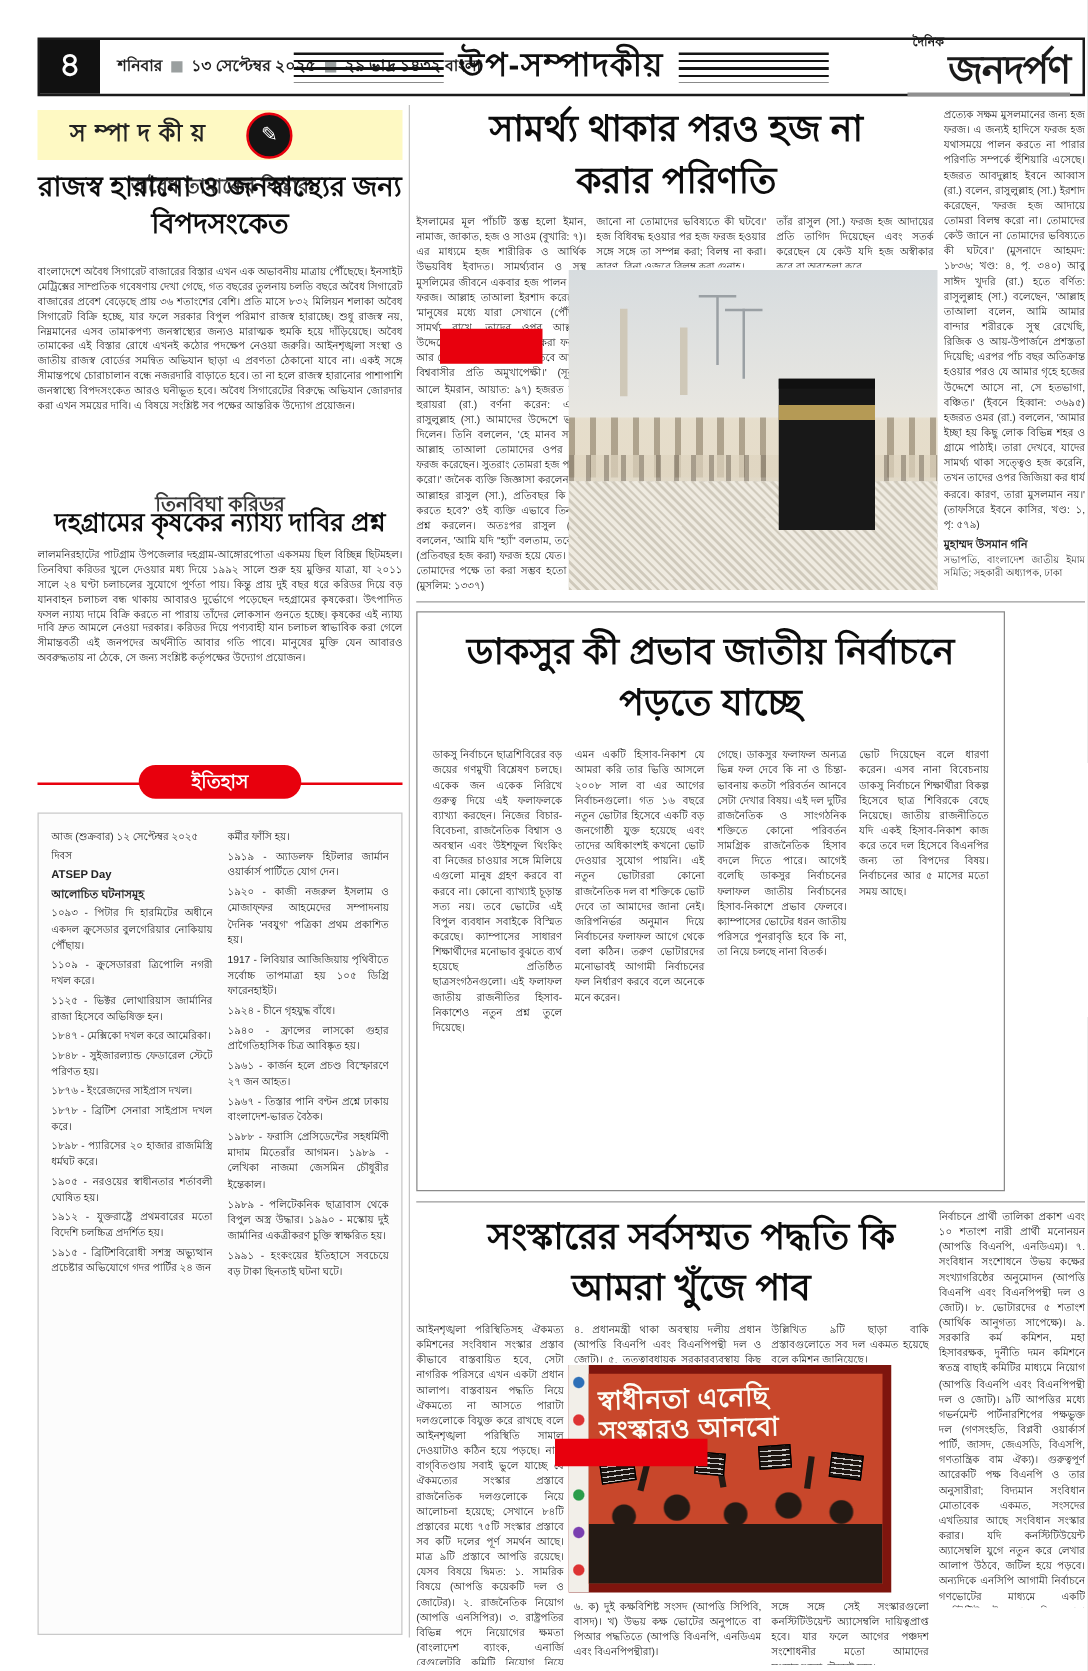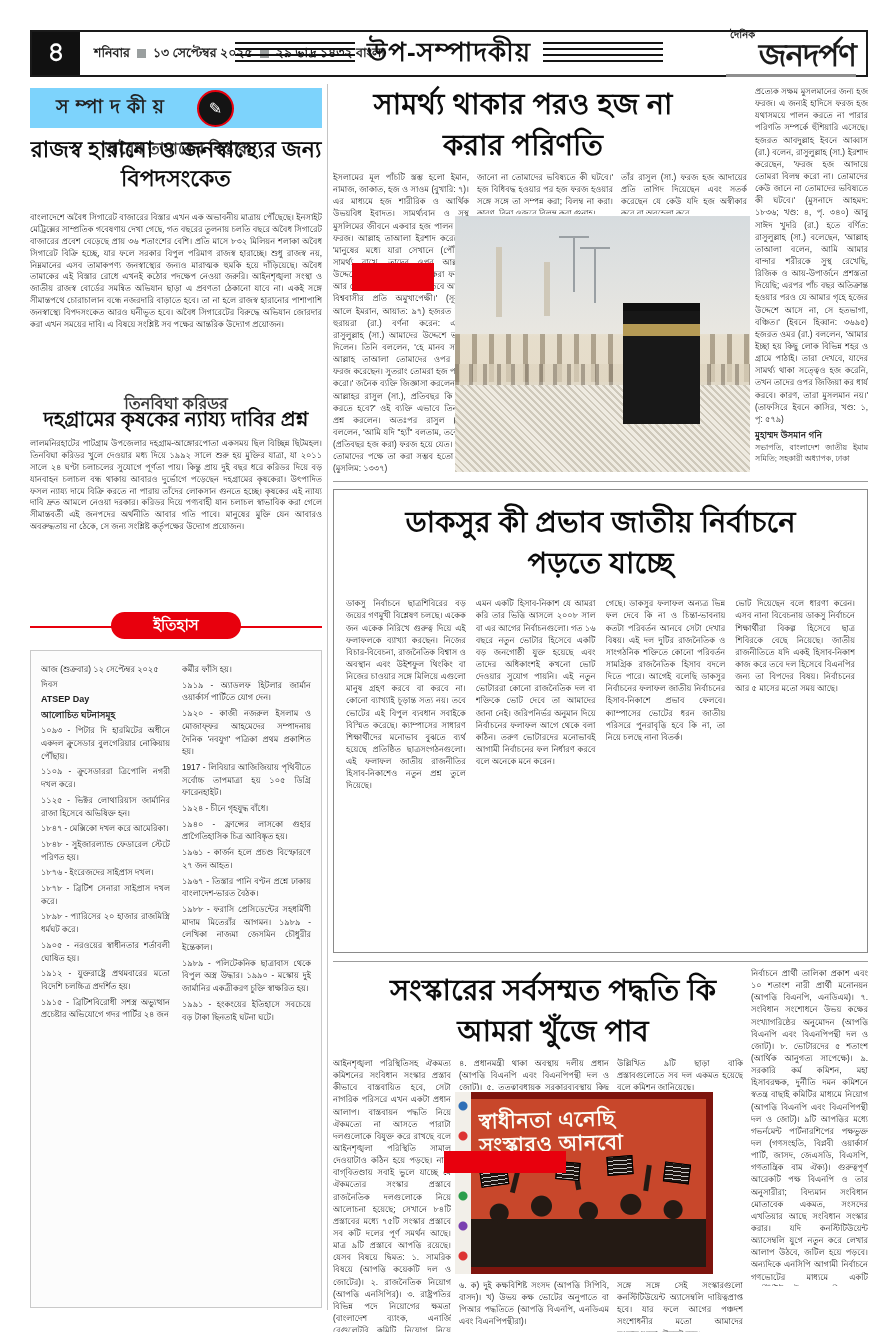--- a/index.html
+++ b/index.html
@@ -17,21 +17,21 @@
   .center-title{position:absolute;left:0;right:0;top:0;height:100%;display:flex;align-items:center;
                 justify-content:center;gap:12px;pointer-events:none;}
   .rule-stack{width:120px;height:24px;background:repeating-linear-gradient(to bottom,#151515 0 2px,transparent 2px 6px);}
   .section-title{font-size:26px;font-weight:800;color:#111;letter-spacing:1px;}
   .masthead{margin-left:auto;margin-right:10px;text-align:right;line-height:1;}
   .masthead .prefix{font-size:10px;font-weight:bold;display:block;text-align:left;margin-left:4px;}
   .masthead .brand{font-size:31px;font-weight:900;letter-spacing:-1px;}
   .masthead .tagline-bar{height:3px;width:130px;background:#8f8f8f;margin-top:3px;margin-left:auto;}
   
   .vrule{left:327px;top:84px;width:1px;height:1226px;background:#c4c4c4;}
-  .ed-header{left:30px;top:88px;width:292px;height:40px;background:#7dd3fc;display:flex;
+  .ed-header{left:30px;top:88px;width:292px;height:40px;background:#fef9c3;display:flex;
              align-items:center;padding-left:26px;box-sizing:border-box;gap:26px;}
   .ed-header .label{font-size:19px;font-weight:800;letter-spacing:7px;color:#222;}
   .ed-logo{width:33px;height:33px;border-radius:50%;background:#141414;border:2px solid #e8000d;
            color:#fff;display:flex;align-items:center;justify-content:center;font-size:16px;}
   .kicker{width:292px;text-align:center;font-size:16px;font-weight:bold;color:#3a3a3a;}
   .ed-headline{width:292px;text-align:center;font-weight:800;color:#0e0e0e;line-height:1.3;}
   .body-txt{font-size:8.2px;line-height:1.45;text-align:justify;color:#222;overflow:hidden;}
   
   .hist-line{left:30px;top:626px;width:292px;height:2px;background:#e8000d;}
   .hist-badge{left:111px;top:612px;width:130px;height:27px;background:#e8000d;border-radius:14px;
@@ -162,21 +162,21 @@
           <div class="hist-entry">১৯৪০ - ফ্রান্সের লাসকো গুহার প্রাগৈতিহাসিক চিত্র আবিষ্কৃত হয়।</div>
           <div class="hist-entry">১৯৬১ - কার্জন হলে প্রচণ্ড বিস্ফোরণে ২৭ জন আহত।</div>
           <div class="hist-entry">১৯৬৭ - তিস্তার পানি বণ্টন প্রশ্নে ঢাকায় বাংলাদেশ-ভারত বৈঠক।</div>
           <div class="hist-entry">১৯৮৮ - ফরাসি প্রেসিডেন্টের সহধর্মিণী মাদাম মিতেরাঁর আগমন। ১৯৮৯ - লেখিকা নাজমা জেসমিন চৌধুরীর ইন্তেকাল।</div>
           <div class="hist-entry">১৯৮৯ - পলিটেকনিক ছাত্রাবাস থেকে বিপুল অস্ত্র উদ্ধার। ১৯৯০ - মস্কোয় দুই জার্মানির একত্রীকরণ চুক্তি স্বাক্ষরিত হয়।</div>
           <div class="hist-entry">১৯৯১ - হংকংয়ের ইতিহাসে সবচেয়ে বড় টাকা ছিনতাই ঘটনা ঘটে।</div>
         </div>
     </div>
   </div>
 
-  <div class="abs big-headline" style="left:315px;top:84px;width:416px;">
+  <div class="abs big-headline" style="left:333px;top:84px;width:416px;">
     <div>সামর্থ্য থাকার পরও হজ না</div>
     <div>করার পরিণতি</div>
   </div>
 
   <div class="abs col" style="left:333px;top:172px;width:136px;height:301px;">ইসলামের মূল পাঁচটি স্তম্ভ হলো ইমান, নামাজ, জাকাত, হজ ও সাওম (বুখারি: ৭)। এর মাধ্যমে হজ শারীরিক ও আর্থিক উভয়বিধ ইবাদত। সামর্থ্যবান ও সুস্থ মুসলিমের জীবনে একবার হজ পালন করা ফরজ। আল্লাহ তাআলা ইরশাদ করেছেন, 'মানুষের মধ্যে যারা সেখানে (পৌঁছার) সামর্থ্য রাখে, তাদের ওপর আল্লাহর উদ্দেশে এ (কাবা) গৃহের হজ করা ফরজ। আর কেউ যদি অস্বীকার করে, তবে আল্লাহ বিশ্ববাসীর প্রতি অমুখাপেক্ষী।' (সূরা-৩ আলে ইমরান, আয়াত: ৯৭) হজরত আবু হুরায়রা (রা.) বর্ণনা করেন: একদা রাসুলুল্লাহ (সা.) আমাদের উদ্দেশে ভাষণ দিলেন। তিনি বললেন, 'হে মানব সকল! আল্লাহ তাআলা তোমাদের ওপর হজ ফরজ করেছেন। সুতরাং তোমরা হজ পালন করো।' জনৈক ব্যক্তি জিজ্ঞাসা করলেন, 'হে আল্লাহর রাসুল (সা.), প্রতিবছর কি হজ করতে হবে?' ওই ব্যক্তি এভাবে তিনবার প্রশ্ন করলেন। অতঃপর রাসুল (সা.) বললেন, 'আমি যদি "হ্যাঁ" বলতাম, তবে তা (প্রতিবছর হজ করা) ফরজ হয়ে যেত। কিন্তু তোমাদের পক্ষে তা করা সম্ভব হতো না।' (মুসলিম: ১৩৩৭)</div>
   <div class="abs col" style="left:621px;top:172px;width:126px;height:42px;">তাঁর রাসুল (সা.) ফরজ হজ আদায়ের প্রতি তাগিদ দিয়েছেন এবং সতর্ক করেছেন যে কেউ যদি হজ অস্বীকার করে বা অবহেলা করে...</div>
   <div class="abs col" style="left:477px;top:172px;width:136px;height:42px;">জানো না তোমাদের ভবিষ্যতে কী ঘটবে।' হজ বিধিবদ্ধ হওয়ার পর হজ ফরজ হওয়ার সঙ্গে সঙ্গে তা সম্পন্ন করা; বিলম্ব না করা। কারণ, বিনা ওজরে বিলম্ব করা গুনাহ।</div>
   <div class="abs col" style="left:755px;top:86px;width:113px;height:338px;">প্রত্যেক সক্ষম মুসলমানের জন্য হজ ফরজ। এ জন্যই হাদিসে ফরজ হজ যথাসময়ে পালন করতে না পারার পরিণতি সম্পর্কে হুঁশিয়ারি এসেছে। হজরত আবদুল্লাহ ইবনে আব্বাস (রা.) বলেন, রাসুলুল্লাহ (সা.) ইরশাদ করেছেন, 'ফরজ হজ আদায়ে তোমরা বিলম্ব করো না। তোমাদের কেউ জানে না তোমাদের ভবিষ্যতে কী ঘটবে।' (মুসনাদে আহমদ: ১৮৩৬; খণ্ড: ৪, পৃ. ৩৪০) আবু সাঈদ খুদরি (রা.) হতে বর্ণিত: রাসুলুল্লাহ (সা.) বলেছেন, 'আল্লাহ তাআলা বলেন, আমি আমার বান্দার শরীরকে সুস্থ রেখেছি, রিজিক ও আয়-উপার্জনে প্রশস্ততা দিয়েছি; এরপর পাঁচ বছর অতিক্রান্ত হওয়ার পরও যে আমার গৃহে হজের উদ্দেশে আসে না, সে হতভাগা, বঞ্চিত।' (ইবনে হিব্বান: ৩৬৯৫) হজরত ওমর (রা.) বললেন, 'আমার ইচ্ছা হয় কিছু লোক বিভিন্ন শহর ও গ্রামে পাঠাই। তারা দেখবে, যাদের সামর্থ্য থাকা সত্ত্বেও হজ করেনি, তখন তাদের ওপর জিজিয়া কর ধার্য করবে। কারণ, তারা মুসলমান নয়।' (তাফসিরে ইবনে কাসির, খণ্ড: ১, পৃ: ৫৭৯)</div>
   <div class="abs" style="left:755px;top:428px;width:113px;">
     <div class="author-name">মুহাম্মদ উসমান গনি</div>
@@ -192,21 +192,21 @@
     <div class="crane" style="left:40%;"></div>
     <div class="crane" style="left:47%;top:12%;"></div>
     <div class="cube"></div>
     <div class="band"></div>
   </div>
 
   <div class="abs redaction" style="left:352px;top:263px;width:82px;height:28px;"></div>
 
   <div class="abs divider" style="left:333px;top:481px;width:535px;"></div>
 
-  <div class="abs box-border" style="left:333px;top:489px;width:535px;height:464px;">
+  <div class="abs box-border" style="left:333px;top:489px;width:471px;height:464px;">
     <div class="big-headline" style="margin-top:12px;">
       <div>ডাকসুর কী প্রভাব জাতীয় নির্বাচনে</div>
       <div>পড়তে যাচ্ছে</div>
     </div>
     <div style="display:flex;gap:10px;margin:14px 12px 0;">
       <div class="col" style="width:122px;height:330px;">ডাকসু নির্বাচনে ছাত্রশিবিরের বড় জয়ের গণমুখী বিশ্লেষণ চলছে। একেক জন একেক নিরিখে গুরুত্ব দিয়ে এই ফলাফলকে ব্যাখ্যা করছেন। নিজের বিচার-বিবেচনা, রাজনৈতিক বিশ্বাস ও অবস্থান এবং উইশফুল থিংকিং বা নিজের চাওয়ার সঙ্গে মিলিয়ে এগুলো মানুষ গ্রহণ করবে বা করবে না। কোনো ব্যাখ্যাই চূড়ান্ত সত্য নয়। তবে ভোটের এই বিপুল ব্যবধান সবাইকে বিস্মিত করেছে। ক্যাম্পাসের সাধারণ শিক্ষার্থীদের মনোভাব বুঝতে ব্যর্থ হয়েছে প্রতিষ্ঠিত ছাত্রসংগঠনগুলো। এই ফলাফল জাতীয় রাজনীতির হিসাব-নিকাশেও নতুন প্রশ্ন তুলে দিয়েছে।</div>
       <div class="col" style="width:122px;height:330px;">এমন একটি হিসাব-নিকাশ যে আমরা করি তার ভিত্তি আসলে ২০০৮ সাল বা এর আগের নির্বাচনগুলো। গত ১৬ বছরে নতুন ভোটার হিসেবে একটি বড় জনগোষ্ঠী যুক্ত হয়েছে এবং তাদের অধিকাংশই কখনো ভোট দেওয়ার সুযোগ পায়নি। এই নতুন ভোটাররা কোনো রাজনৈতিক দল বা শক্তিকে ভোট দেবে তা আমাদের জানা নেই। জরিপনির্ভর অনুমান দিয়ে নির্বাচনের ফলাফল আগে থেকে বলা কঠিন। তরুণ ভোটারদের মনোভাবই আগামী নির্বাচনের ফল নির্ধারণ করবে বলে অনেকে মনে করেন।</div>
       <div class="col" style="width:122px;height:330px;">গেছে। ডাকসুর ফলাফল অন্যত্র ভিন্ন ফল দেবে কি না ও চিন্তা-ভাবনায় কতটা পরিবর্তন আনবে সেটা দেখার বিষয়। এই দল দুটির রাজনৈতিক ও সাংগঠনিক শক্তিতে কোনো পরিবর্তন সামগ্রিক রাজনৈতিক হিসাব বদলে দিতে পারে। আগেই বলেছি ডাকসুর নির্বাচনের ফলাফল জাতীয় নির্বাচনের হিসাব-নিকাশে প্রভাব ফেলবে। ক্যাম্পাসের ভোটের ধরন জাতীয় পরিসরে পুনরাবৃত্তি হবে কি না, তা নিয়ে চলছে নানা বিতর্ক।</div>
       <div class="col" style="width:122px;height:330px;">ভোট দিয়েছেন বলে ধারণা করেন। এসব নানা বিবেচনায় ডাকসু নির্বাচনে শিক্ষার্থীরা বিকল্প হিসেবে ছাত্র শিবিরকে বেছে নিয়েছে। জাতীয় রাজনীতিতে যদি একই হিসাব-নিকাশ কাজ করে তবে দল হিসেবে বিএনপির জন্য তা বিপদের বিষয়। নির্বাচনের আর ৫ মাসের মতো সময় আছে।</div>
     </div>

